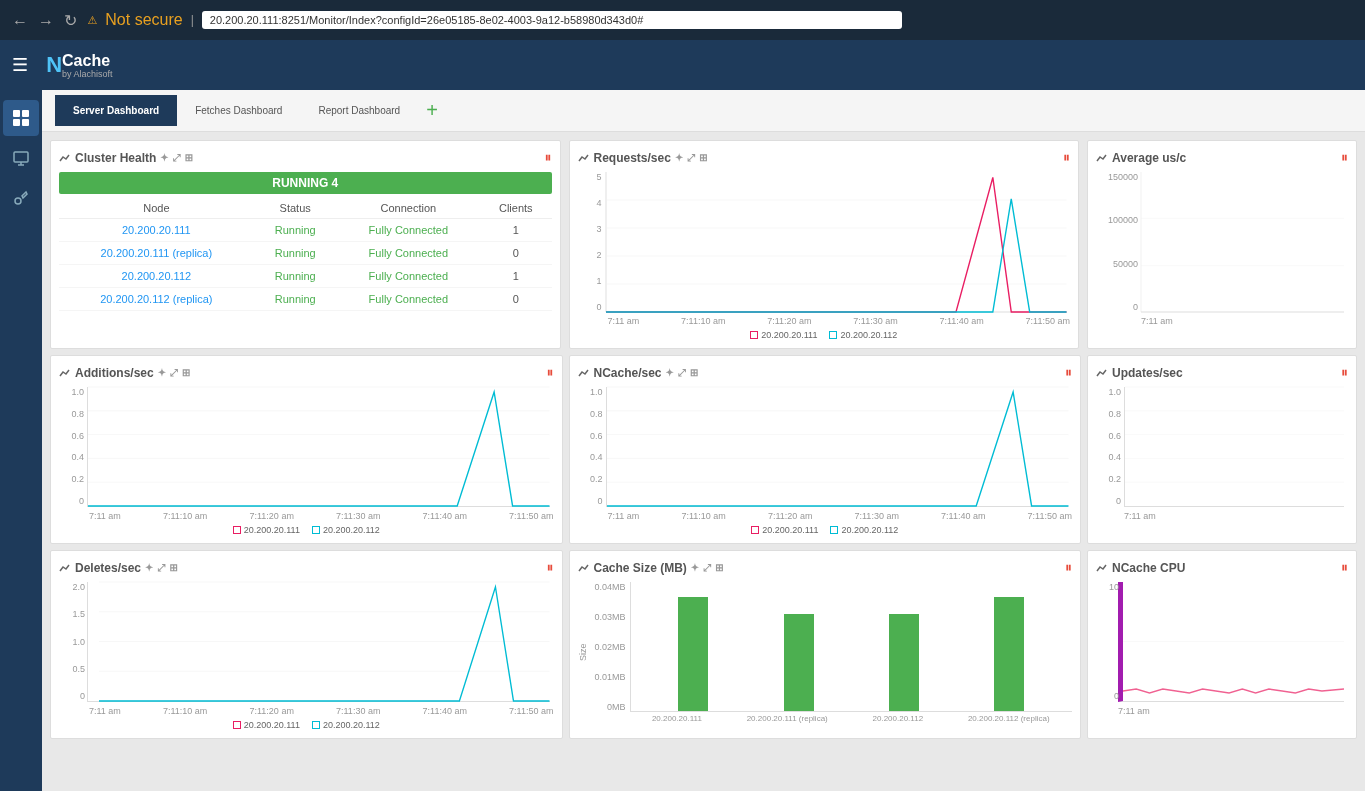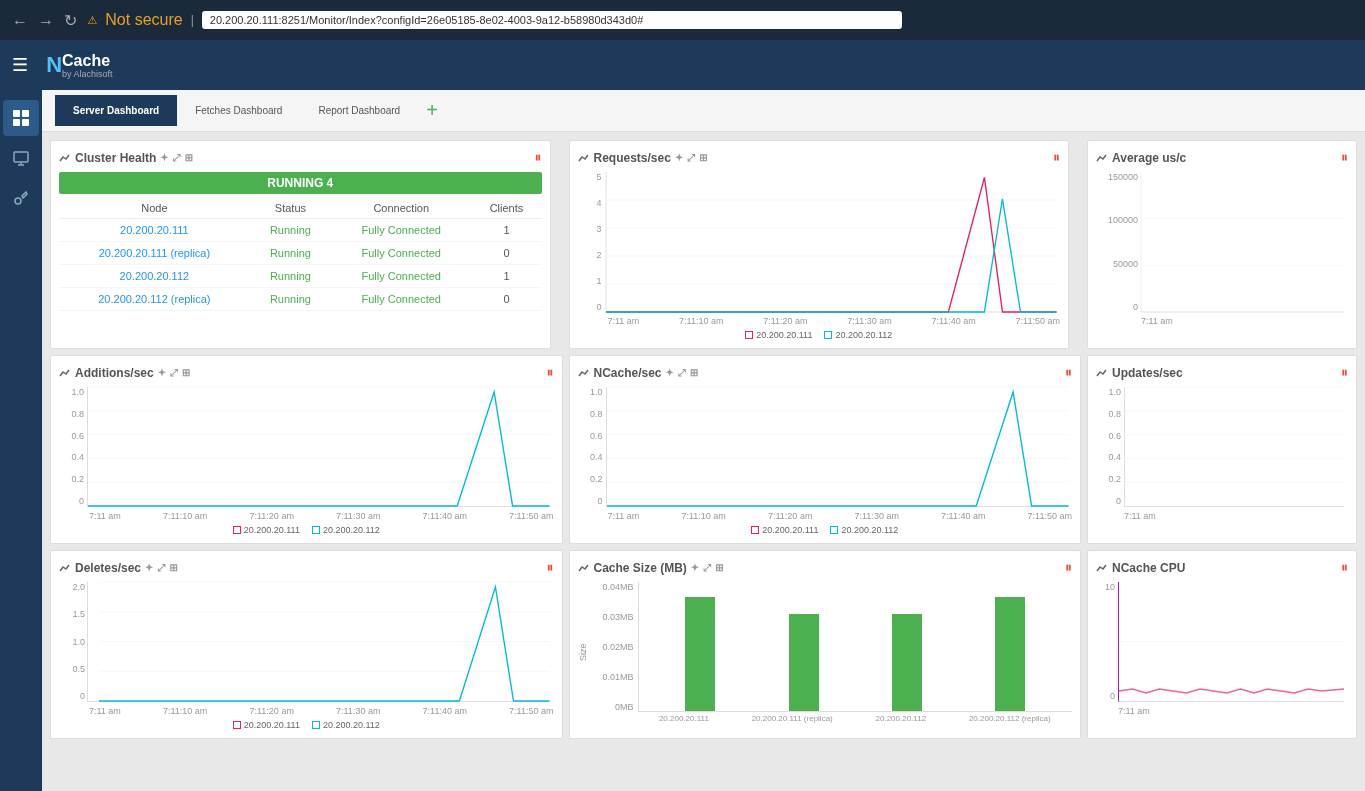--- a/index.html
+++ b/index.html
@@ -251,21 +251,21 @@
 
 <div class="tab-bar">
   <button class="tab active">Server Dashboard</button>
   <button class="tab">Fetches Dashboard</button>
   <button class="tab">Report Dashboard</button>
   <button class="tab-add">+</button>
 </div>
 
 <div class="main-content">
 
-  <div style="display:grid;grid-template-columns:1fr 1fr 270px;gap:18px;">
+  <div style="display:grid;grid-template-columns:1fr 1fr 270px;gap:8px;">
 
     <div class="panel">
       <div class="panel-header">
         <div class="panel-title">
           <svg width="12" height="12" viewBox="0 0 12 12" fill="none" stroke="#666" stroke-width="1.5">
               <polyline points="1,9 4,5 7,7 10,3"></polyline>
             </svg>
           <span>Cluster Health</span>
           <span style="color:#999;font-size:10px;cursor:pointer;">✦</span>
           <span style="color:#999;font-size:10px;cursor:pointer;">⤢</span>
@@ -597,21 +597,21 @@
           <span>Cache Size (MB)</span>
           <span style="color:#999;font-size:10px;cursor:pointer;">✦</span>
           <span style="color:#999;font-size:10px;cursor:pointer;">⤢</span>
           <span style="color:#999;font-size:10px;cursor:pointer;">⊞</span>
         </div>
         <span class="pause-btn">⏸</span>
       </div>
       <div style="display:flex;position:relative;">
 
         <div style="writing-mode:vertical-rl;transform:rotate(180deg);font-size:9px;color:#999;margin-right:2px;text-align:center;">Size</div>
-        <div style="flex:1;position:relative;margin-left:8px;">
+        <div style="flex:1;position:relative;">
           <div style="position:absolute;left:0;top:0;height:130px;display:flex;flex-direction:column;justify-content:space-between;font-size:9px;color:#999;text-align:right;width:36px;">
             <span>0.04MB</span>
               <span>0.03MB</span>
               <span>0.02MB</span>
               <span>0.01MB</span>
               <span>0MB</span>
           </div>
           <div style="margin-left:40px;height:130px;border-left:1px solid #ddd;border-bottom:1px solid #ddd;display:flex;align-items:flex-end;justify-content:space-around;padding:0 10px;">
             <div style="width:30px;height:88%;background:#4caf50;"></div>
             <div style="width:30px;height:75%;background:#4caf50;"></div>
@@ -631,21 +631,21 @@
     <div class="panel">
       <div class="panel-header">
         <div class="panel-title">
           <svg width="12" height="12" viewBox="0 0 12 12" fill="none" stroke="#666" stroke-width="1.5">
               <polyline points="1,9 4,5 7,7 10,3"></polyline>
             </svg>
           <span>NCache CPU</span>
         </div>
         <span class="pause-btn">⏸</span>
       </div>
-      <div style="position:relative;height:120px;margin:4px 4px 4px 22px;border-left:1px solid #a21caf;border-bottom:1px solid #ddd;">
+      <div style="position:relative;height:120px;margin:4px 4px 4px 22px;border-left:5px solid #a21caf;border-bottom:1px solid #ddd;">
         <div style="position:absolute;left:-20px;top:0;height:100%;display:flex;flex-direction:column;justify-content:space-between;font-size:9px;color:#999;text-align:right;width:16px;">
           <span>10</span>
             <span>0</span>
         </div>
         <svg class="chart-svg" viewBox="0 0 500 120" preserveAspectRatio="none">
           <line x1="0" y1="60" x2="500" y2="60" stroke="#eee" stroke-width="0.5"></line>
 
           <polyline points="0,110 30,108 60,112 90,108 120,110 150,112 180,108 210,110 240,112 270,108 300,112 330,108 360,110 390,112 420,108 450,110 500,108" fill="none" stroke="#e91e63" stroke-width="1.5" opacity="0.7"></polyline>
         </svg>
       </div>

